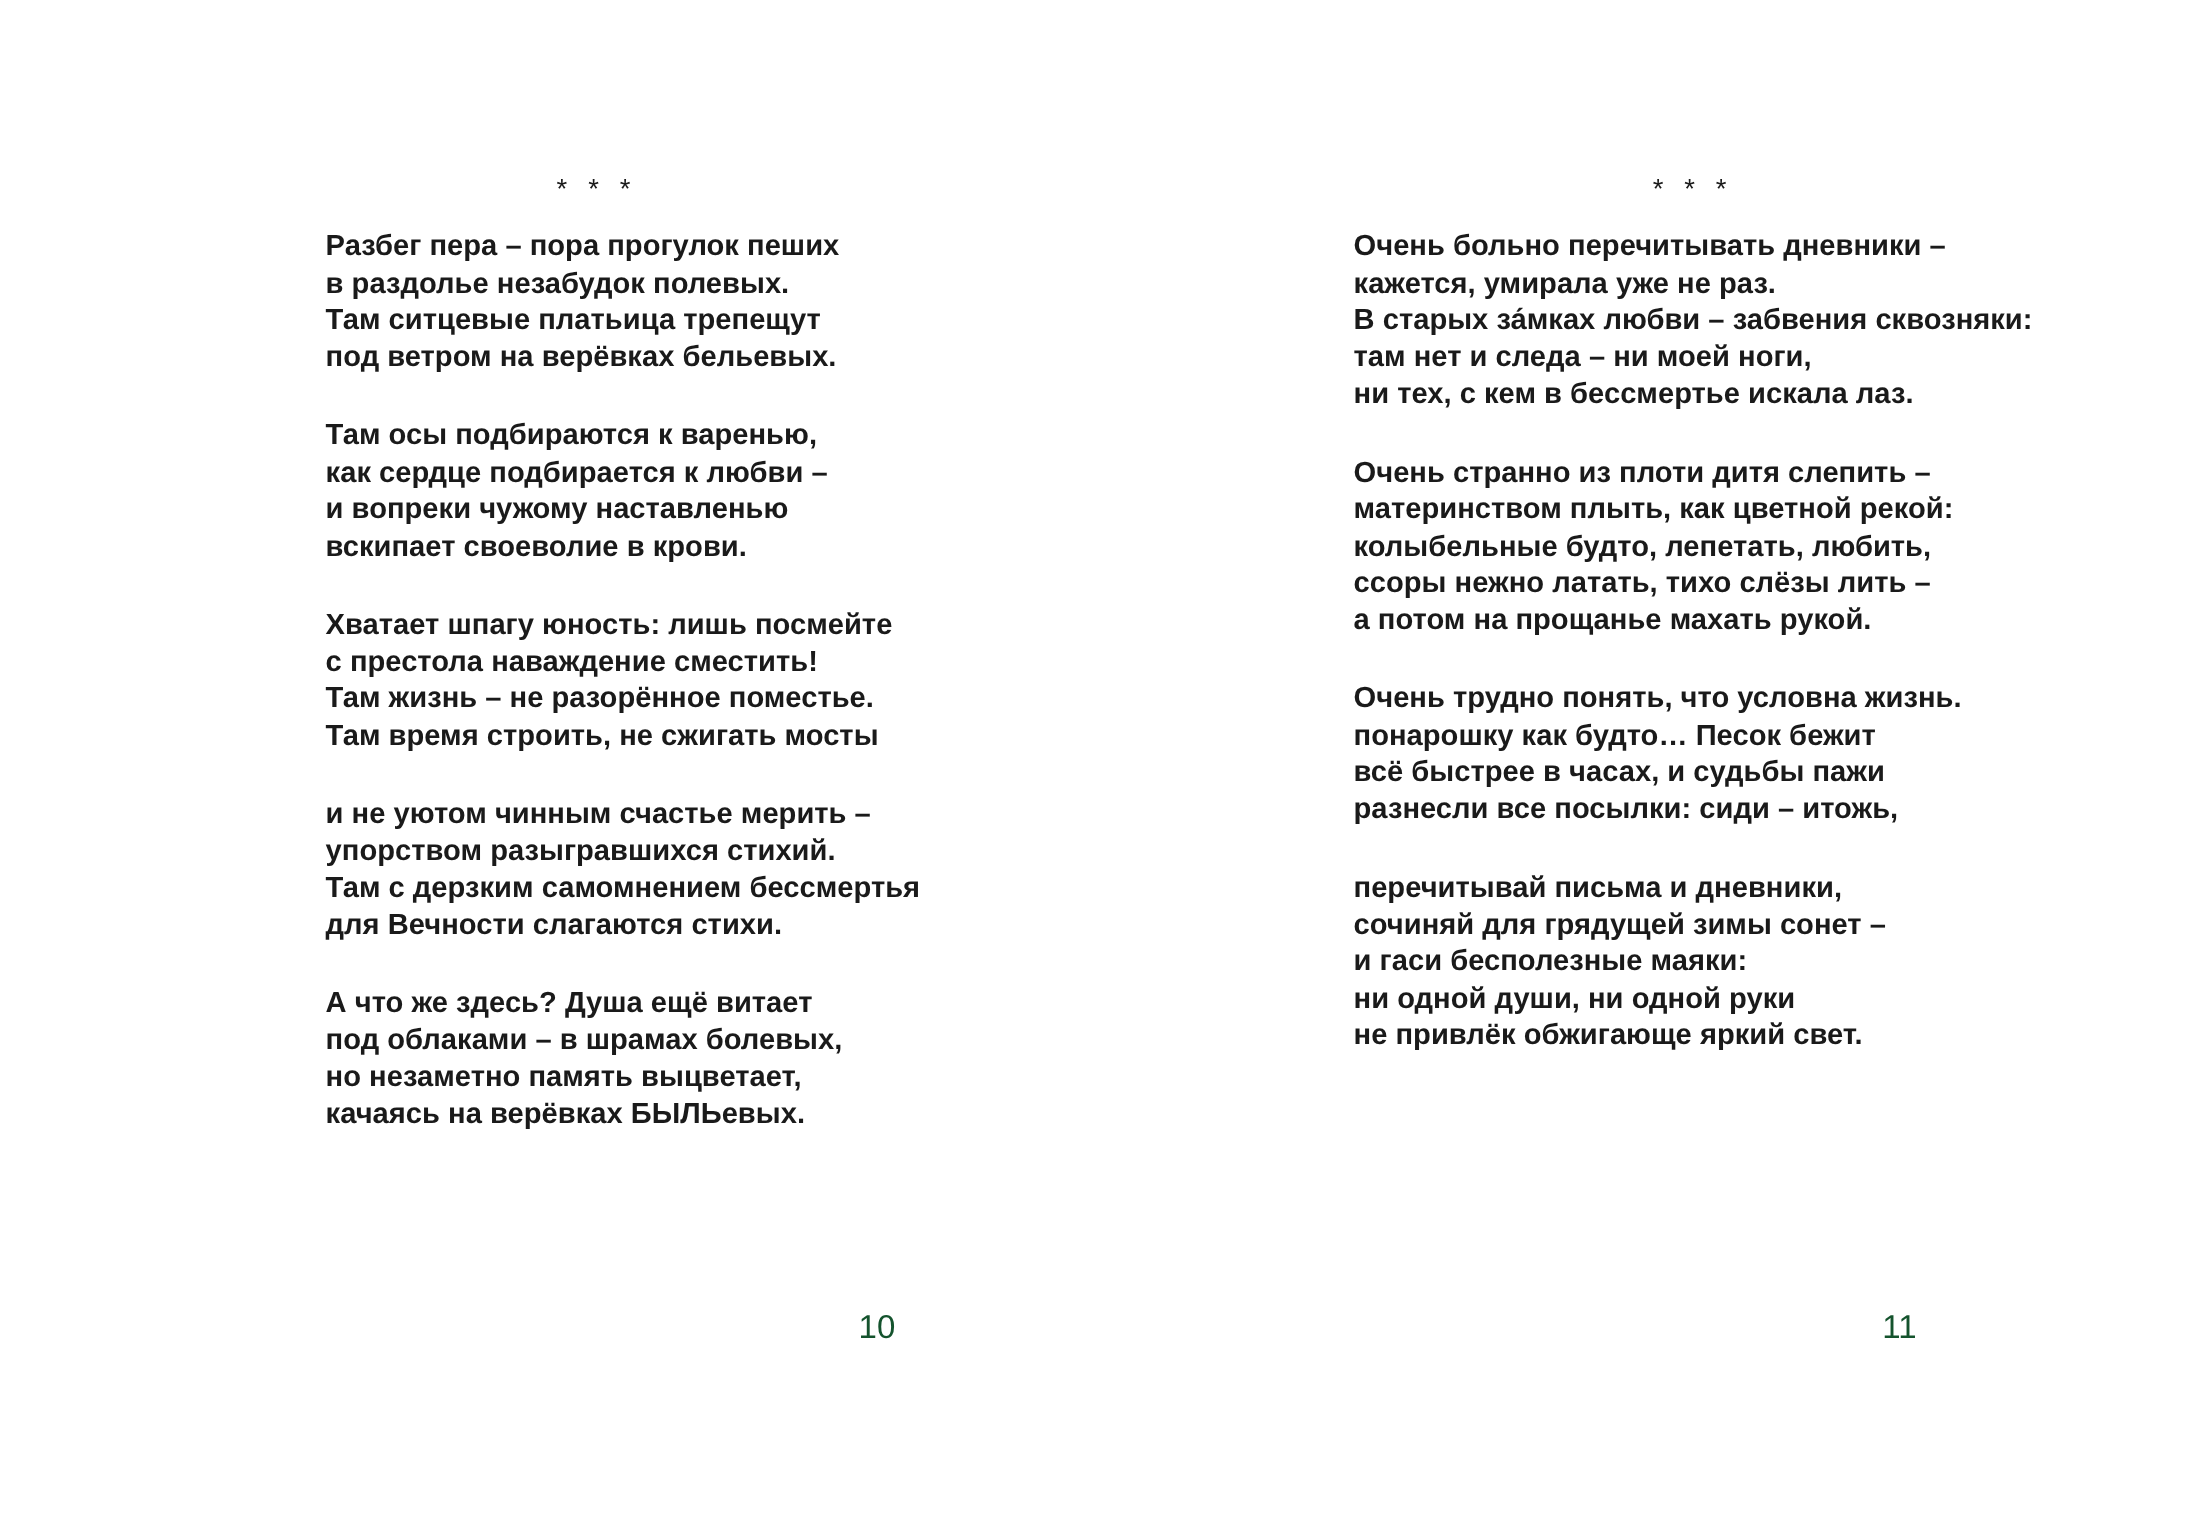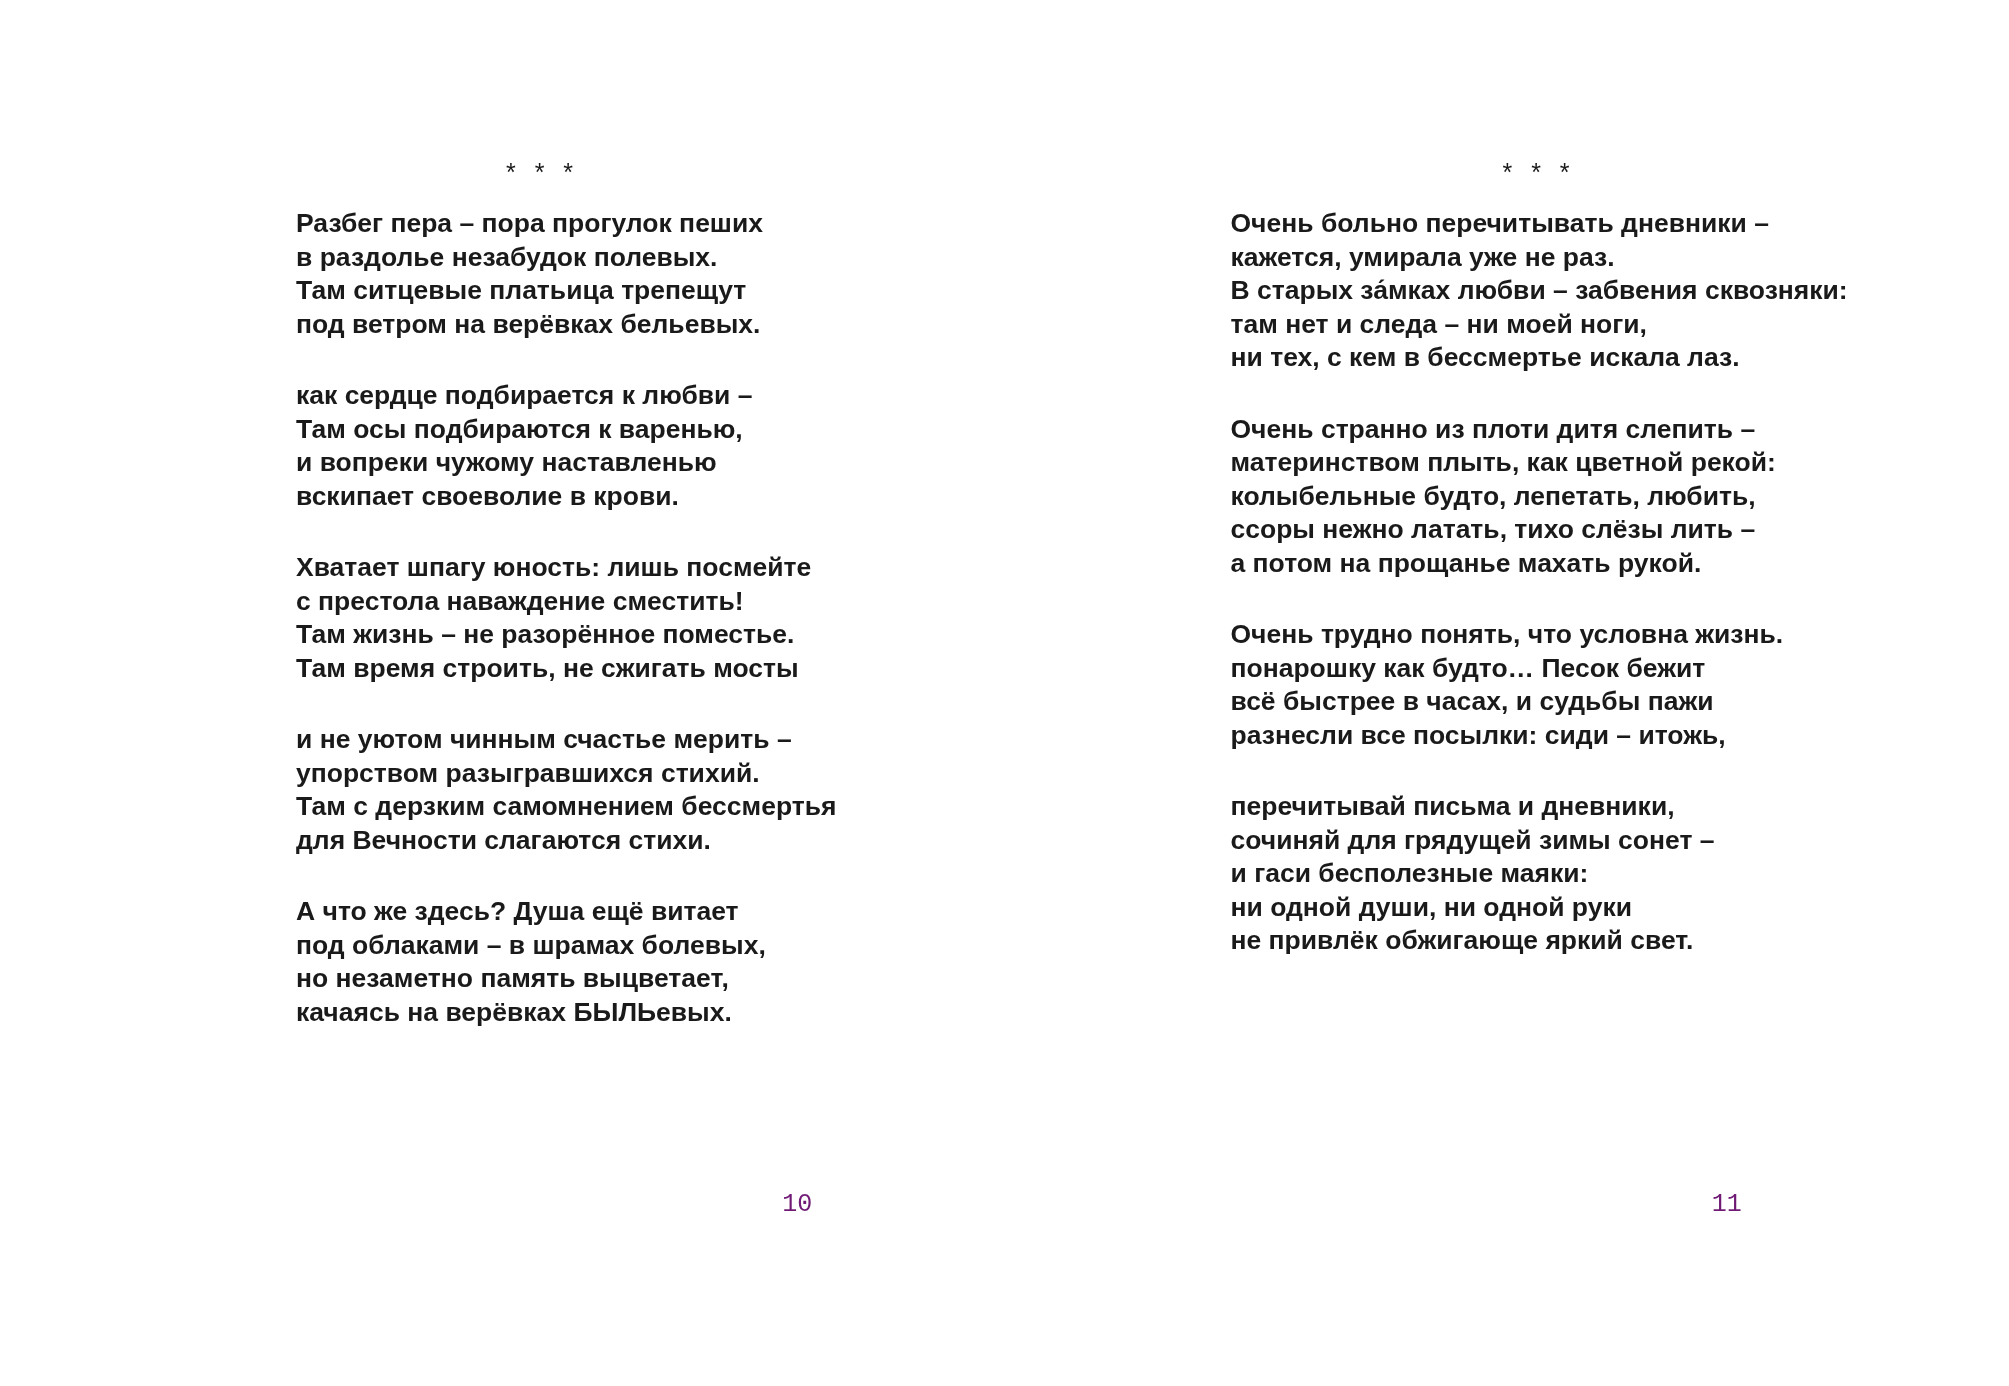--- a/index.html
+++ b/index.html
@@ -59,24 +59,23 @@
   .verse-line {
     font-size: 26.5px;
     line-height: 33.5px;
     white-space: pre;
     color: #1a1a1a;
     font-weight: 700;
   }
 
   .folio {
     position: absolute;
-    font-size: 25px;
+    font-size: 30px;
     line-height: 1;
-    color: #701a75;
-    font-family: Liberation Mono, monospace;
+    color: #14532d;
   }
   .page-left .folio  { left: 0; top: 1192px; width: 1004.5px; text-align: center; padding-left: 295px; }
   .page-right .folio { left: 0; top: 1192px; width: 1004.5px; text-align: center; padding-left: 220px; }
 </style>
 </head>
 <body>
 
 <div class="spread">
 
   <div class="page page-left">
@@ -84,22 +83,22 @@
       <div class="asterisks">* * *</div>
 
       <div class="stanza">
         <div class="verse-line">Разбег пера – пора прогулок пеших</div>
         <div class="verse-line">в раздолье незабудок полевых.</div>
         <div class="verse-line">Там ситцевые платьица трепещут</div>
         <div class="verse-line">под ветром на верёвках бельевых.</div>
       </div>
 
       <div class="stanza">
+        <div class="verse-line">Там осы подбираются к варенью,</div>
         <div class="verse-line">как сердце подбирается к любви –</div>
-        <div class="verse-line">Там осы подбираются к варенью,</div>
         <div class="verse-line">и вопреки чужому наставленью</div>
         <div class="verse-line">вскипает своеволие в крови.</div>
       </div>
 
       <div class="stanza">
         <div class="verse-line">Хватает шпагу юность: лишь посмейте</div>
         <div class="verse-line">с престола наваждение сместить!</div>
         <div class="verse-line">Там жизнь – не разорённое поместье.</div>
         <div class="verse-line">Там время строить, не сжигать мосты</div>
       </div>

